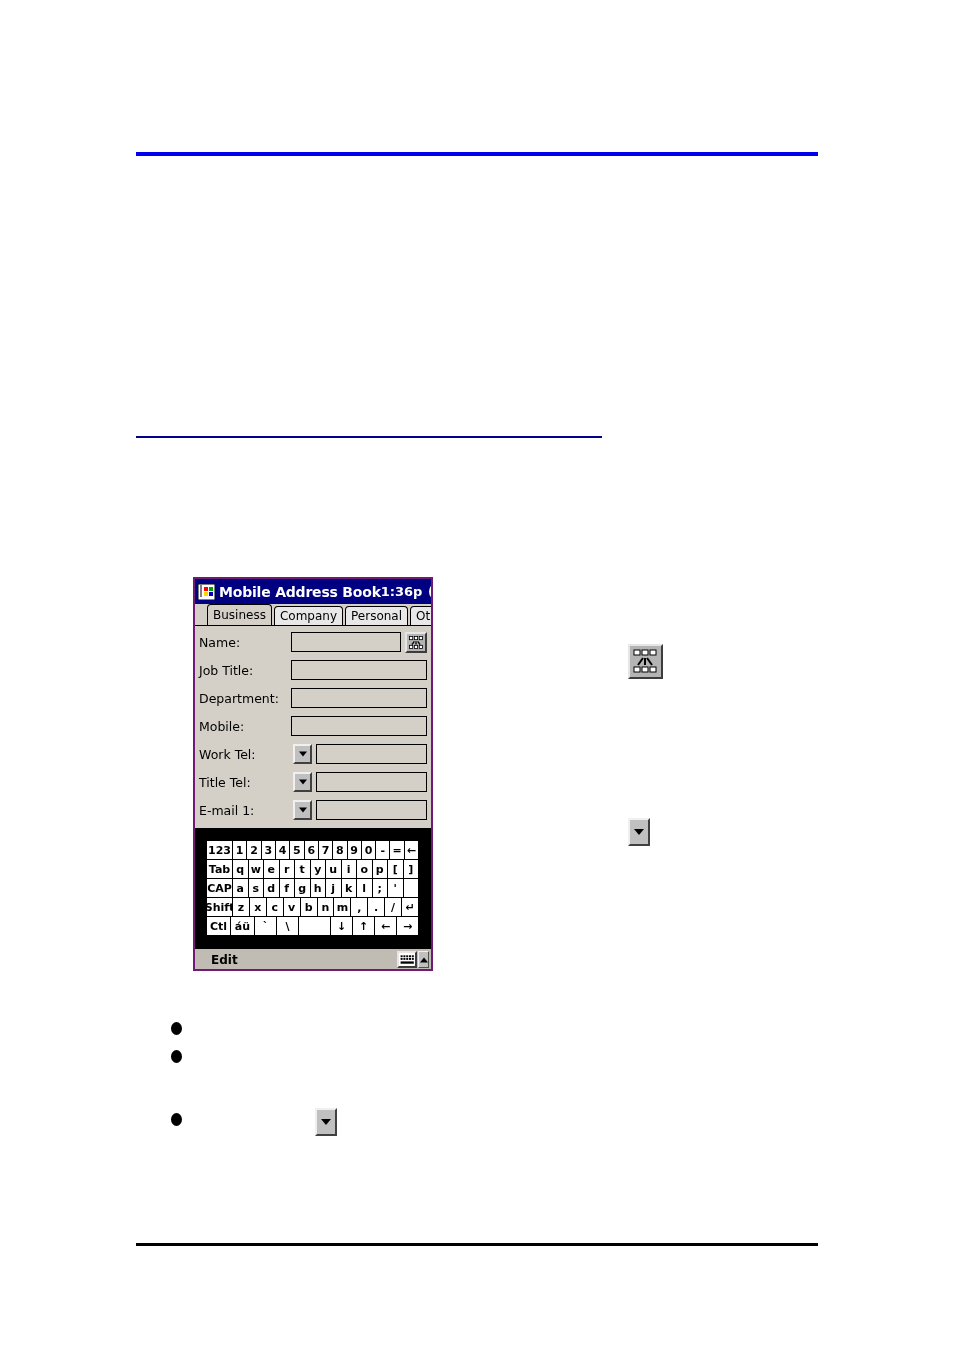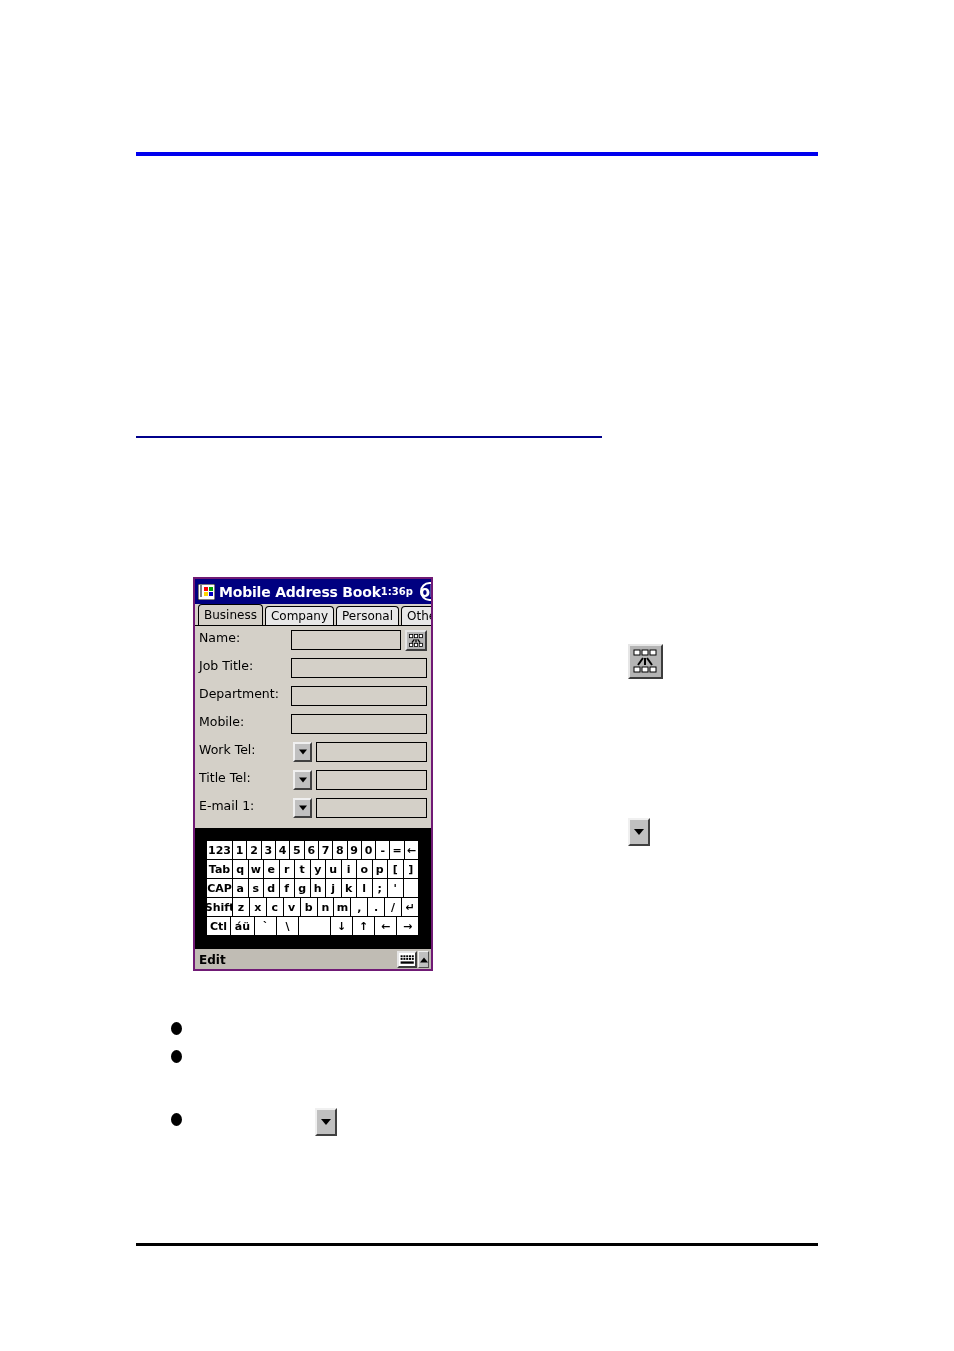--- a/index.html
+++ b/index.html
@@ -147,21 +147,21 @@
     color: #ffffff;
     font-size: 14px;
     font-weight: bold;
     font-family: "DejaVu Sans", sans-serif;
     letter-spacing: -0.2px;
     white-space: nowrap;
   }
   .title-spacer { flex: 1 1 auto; }
   .title-time {
     color: #ffffff;
-    font-size: 10px;
+    font-size: 13px;
     font-weight: bold;
     margin-right: 7px;
     white-space: nowrap;
   }
   .ok-btn {
     width: 19px; height: 19px;
     border-radius: 50%;
     border: 2px solid #ffffff;
     color: #ffffff;
     font-size: 15px;
@@ -173,21 +173,21 @@
     flex: 0 0 auto;
     letter-spacing: -0.5px;
   }
 
   
   .tabstrip {
     height: 21px;
     background: #d4d0c8;
     display: flex;
     align-items: flex-end;
-    padding-left: 3px;
+    padding-left: 12px;
     box-sizing: border-box;
     position: relative;
   }
   .tab {
     height: 19px;
     background: #e8e8e8;
     border-top: 1px solid #000000;
     border-left: 1px solid #000000;
     border-right: 1px solid #000000;
     border-radius: 4px 4px 0 0;
@@ -212,20 +212,21 @@
   
   .formpanel {
     background: #d4d0c8;
     border-top: 1px solid #000000;
     padding: 4px 4px 2px 4px;
     box-sizing: border-box;
     position: relative;
   }
   .frow {
     display: flex;
+    align-items: center;
     height: 24px;
     margin-bottom: 4px;
   }
   .flabel {
     font-size: 12.5px;
     color: #000000;
     white-space: nowrap;
     font-family: "DejaVu Sans", sans-serif;
   }
   .ftext {
@@ -285,21 +286,21 @@
   .key.wide1 { width: 26px; flex: 0 0 26px; }
   .key.std { flex: 1 1 0; }
 
   
   .statusbar {
     height: 22px;
     background: #c0bcb4;
     border-top: 1px solid #000000;
     display: flex;
     align-items: center;
-    padding-left: 4px;
+    padding-left: 16px;
     box-sizing: border-box;
   }
   .status-text {
     font-size: 12px;
     font-weight: bold;
     color: #000000;
     font-family: "DejaVu Sans", sans-serif;
   }
   .status-spacer { flex: 1 1 auto; }
   .status-kbd {

